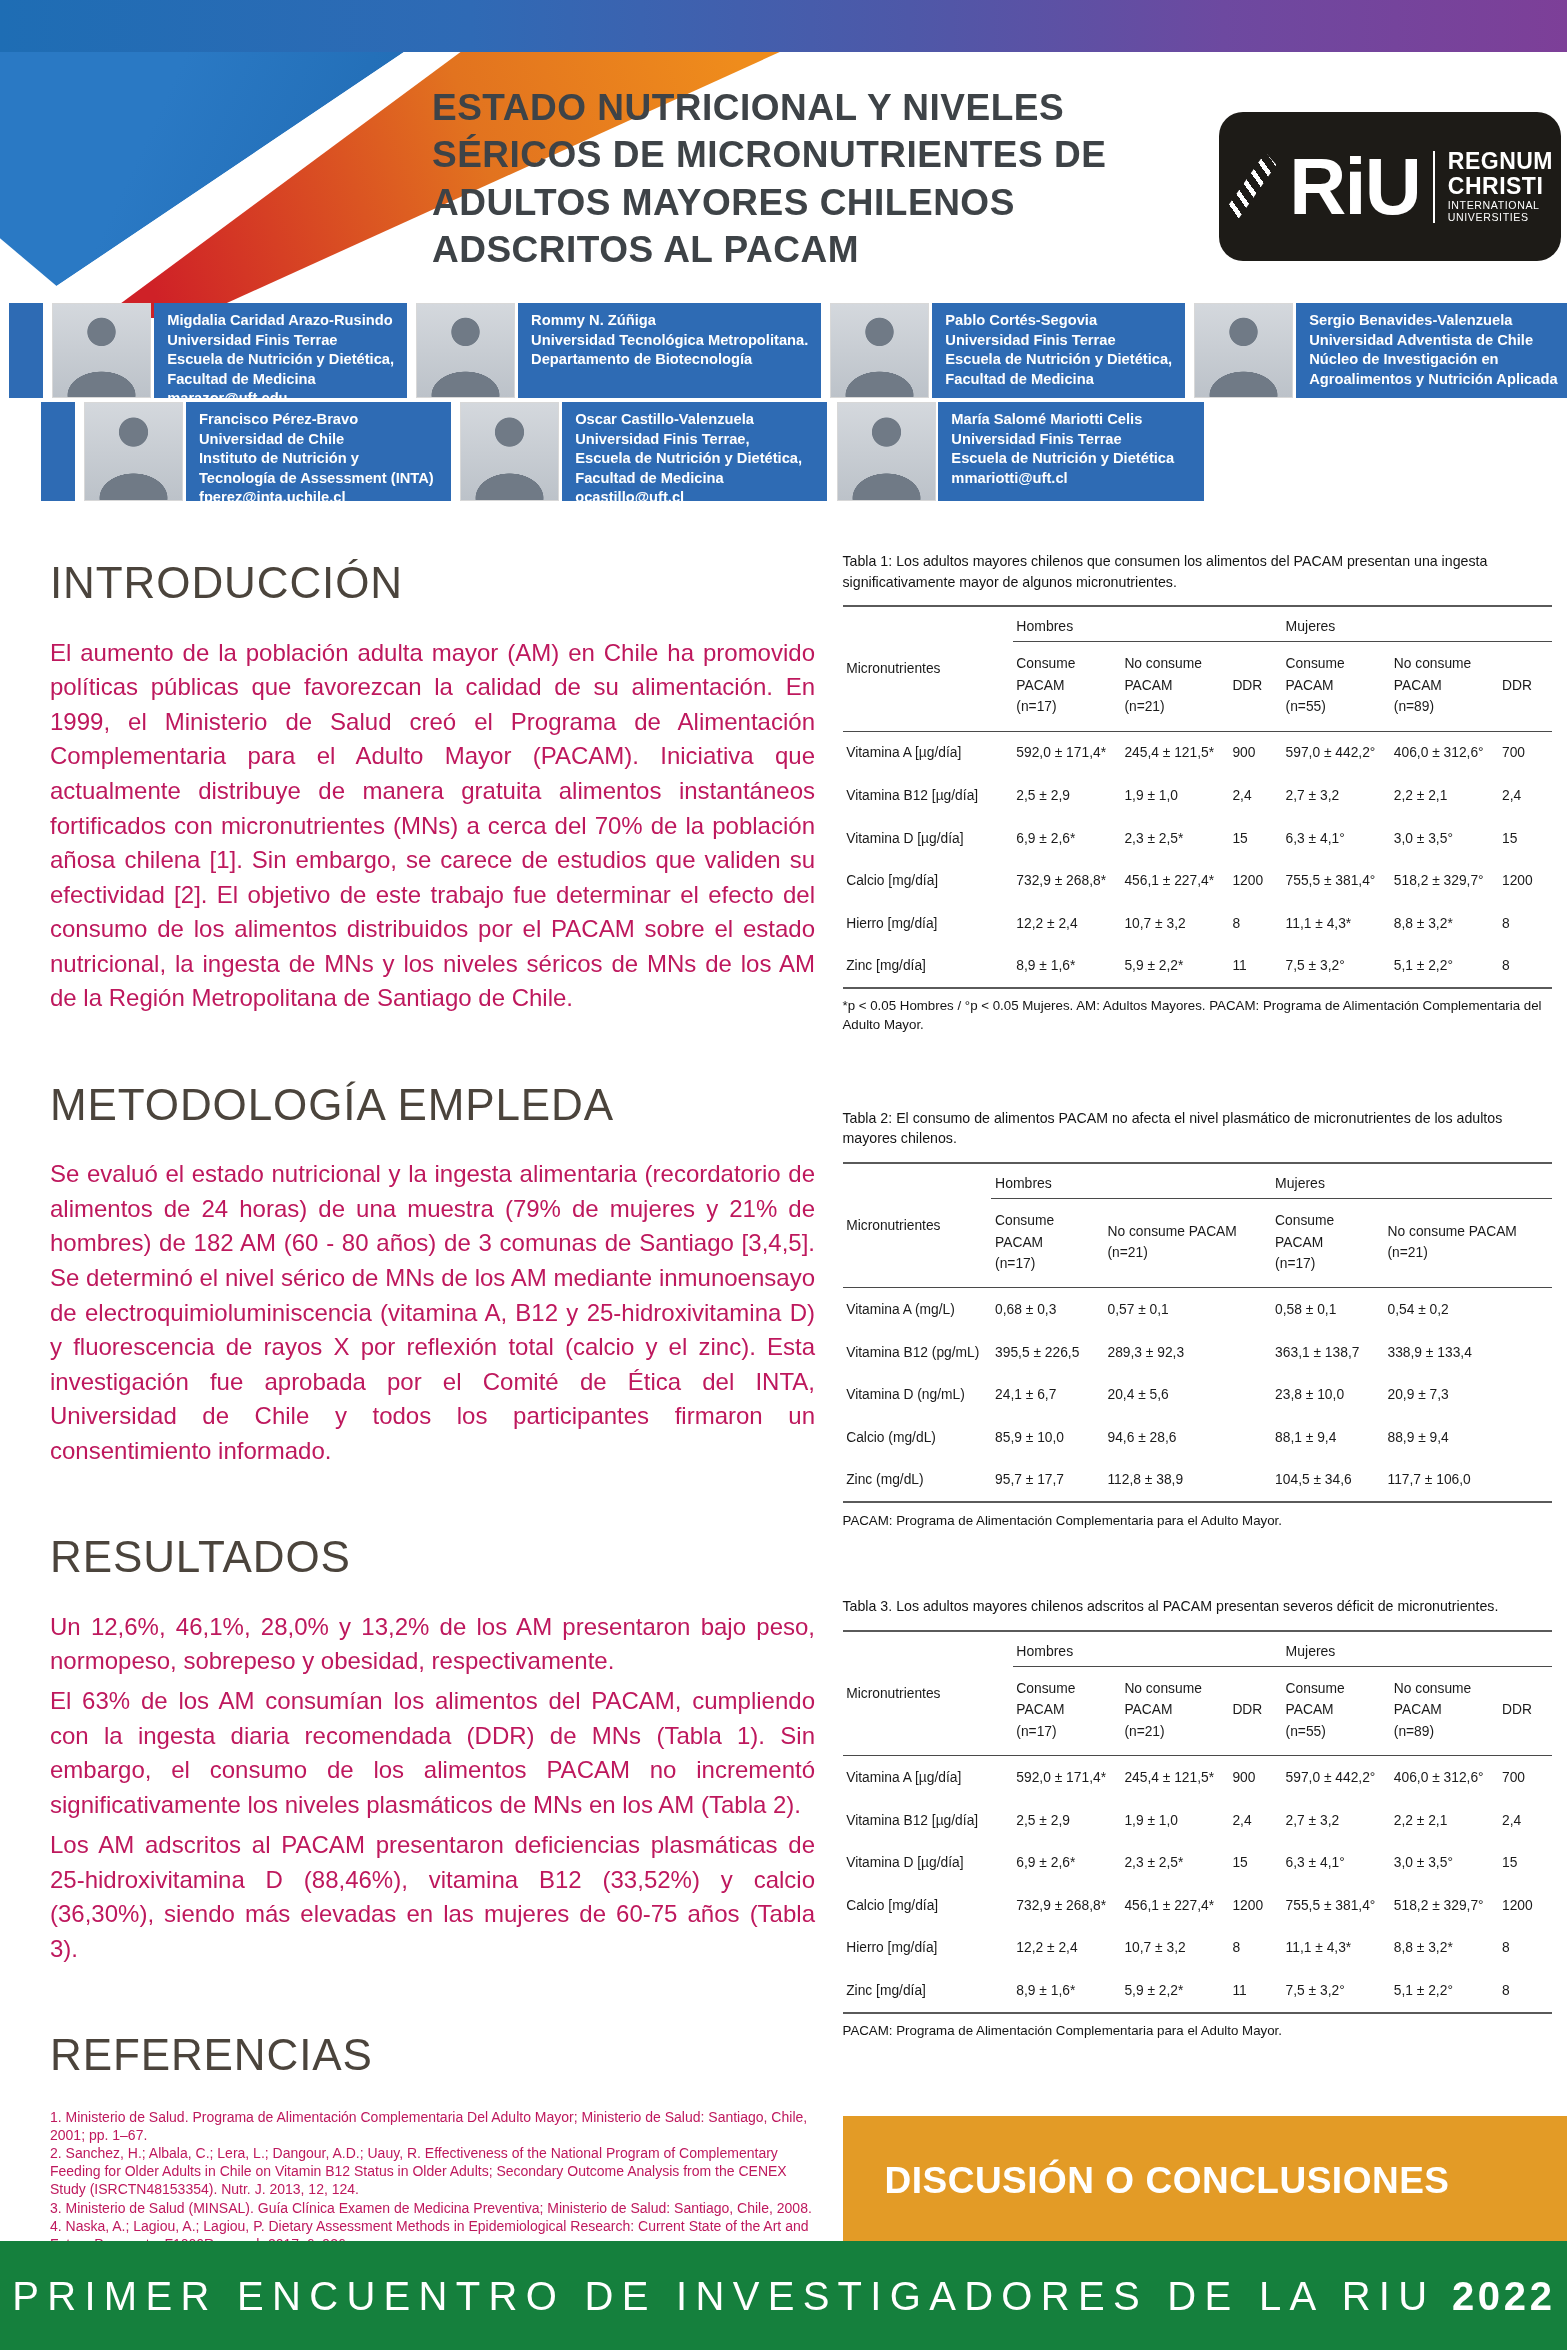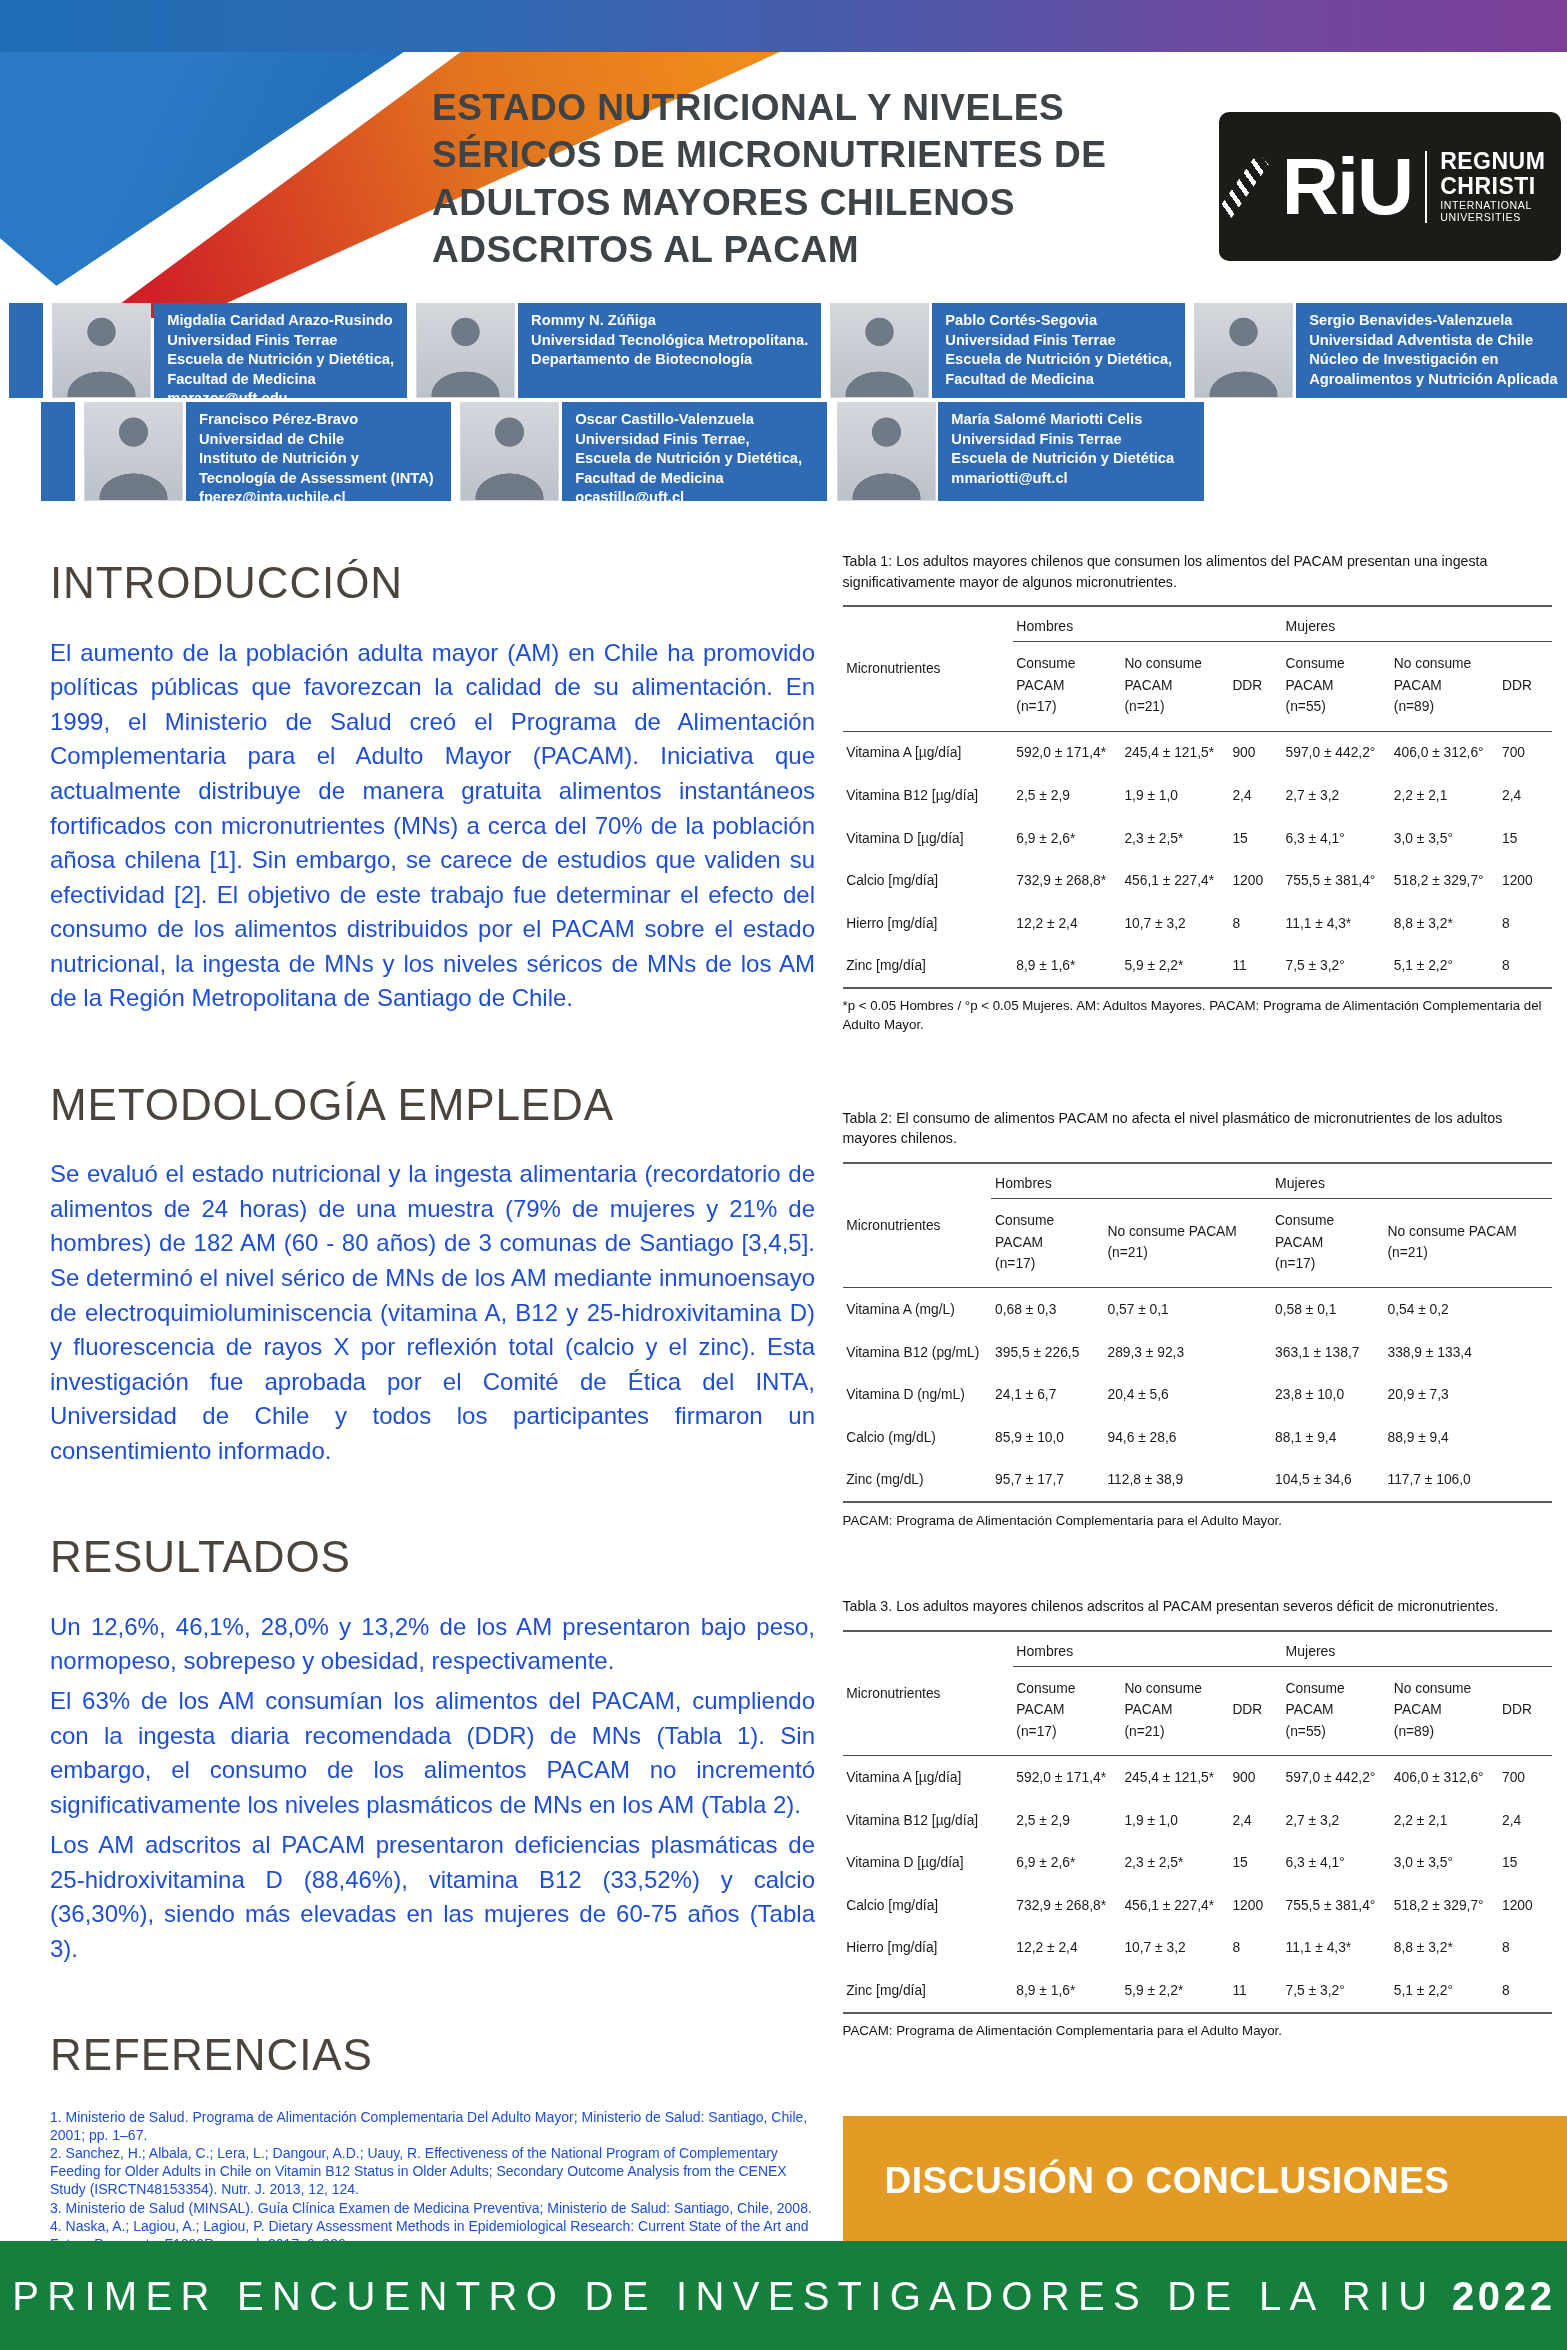--- a/index.html
+++ b/index.html
@@ -17,21 +17,21 @@
     clip-path:polygon(0 0,50% 0,7% 88%,0 70%);}
   .deco .d-white{background:#fff;clip-path:polygon(50% 0,57% 0,12.5% 100%,7% 88%);}
   .deco .d-band{background:linear-gradient(250deg,#ef8c1c 8%,#e2731f 40%,#cf2127 82%);
     clip-path:polygon(57% 0,96.5% 0,24% 100%,12.5% 100%);}
   .title{
     position:absolute;left:432px;top:84px;width:735px;text-align:left;
     font-size:37px;line-height:1.28;font-weight:700;color:#3e4347;letter-spacing:0.5px;
   }
   .riu-logo{
     position:absolute;right:7.3px;top:112px;width:342px;height:149px;background:#1d1b17;
-    border-radius:10px;display:flex;align-items:center;gap:13px;color:#fff;
+    border-radius:24px;display:flex;align-items:center;justify-content:center;gap:13px;color:#fff;
   }
   .riu-stripes{width:50px;height:68px;flex:0 0 auto;
     background:repeating-linear-gradient(55deg,#fff 0 4.6px,transparent 4.6px 12px);
     clip-path:polygon(0 82%,78% 0,100% 18%,22% 100%);}
   .riu-word{font-size:79px;font-weight:700;letter-spacing:-1.8px;line-height:1;}
   .riu-div{width:1.8px;height:72px;background:#fff;flex:0 0 auto;}
   .riu-org{display:flex;flex-direction:column;line-height:1.05;}
   .riu-org .big{font-size:23px;font-weight:700;letter-spacing:0.5px;}
   .riu-org .small{font-size:10.6px;font-weight:400;letter-spacing:0.6px;margin-top:1.8px;}
   
@@ -49,21 +49,21 @@
   .author-text{flex:1 1 auto;background:#2e6bb4;color:#fff;padding:8.3px 13px;
     font-size:14.7px;line-height:1.33;overflow:hidden;font-weight:bold;}
   .author-line{white-space:nowrap;}
   
   .main{flex:1 1 auto;display:flex;padding:41px 0 0 50px;gap:27.5px;min-height:0;}
   .col-left{width:765px;flex:0 0 auto;}
   .col-right{flex:1 1 auto;min-width:0;}
   .section-heading{font-size:44px;font-weight:500;color:#4b443c;letter-spacing:0.9px;
     margin:64px 0 27.5px 0;}
   .section-heading.first{margin-top:7.3px;}
-  .section-body{font-size:24px;line-height:1.44;color:#1d4ed8;text-align:justify;margin:0 0 5.5px 0;}
+  .section-body{font-size:24px;line-height:1.44;color:#be185d;text-align:justify;margin:0 0 5.5px 0;}
   .refs .section-body{font-size:14px;line-height:1.3;text-align:left;margin:0;}
   
   .table-block{margin:0 16.5px 0 0;}
   .table-block.tb2{margin-top:73px;}
   .table-block.tb3{margin-top:66px;}
   .tbl-caption{font-size:14.2px;color:#141414;line-height:1.45;margin:0 0 13px 0;max-width:716px;}
   table.datatable{width:100%;border-collapse:collapse;color:#1a1a1a;font-size:13.8px;
     border-top:2.8px solid #5a5a5a;border-bottom:2.8px solid #5a5a5a;}
   table.datatable th{font-weight:400;text-align:left;vertical-align:middle;}
   th.grp{border-bottom:1.8px solid #4a4a4a;padding:11px 3.7px 7.3px 3.7px;font-size:14px;}

